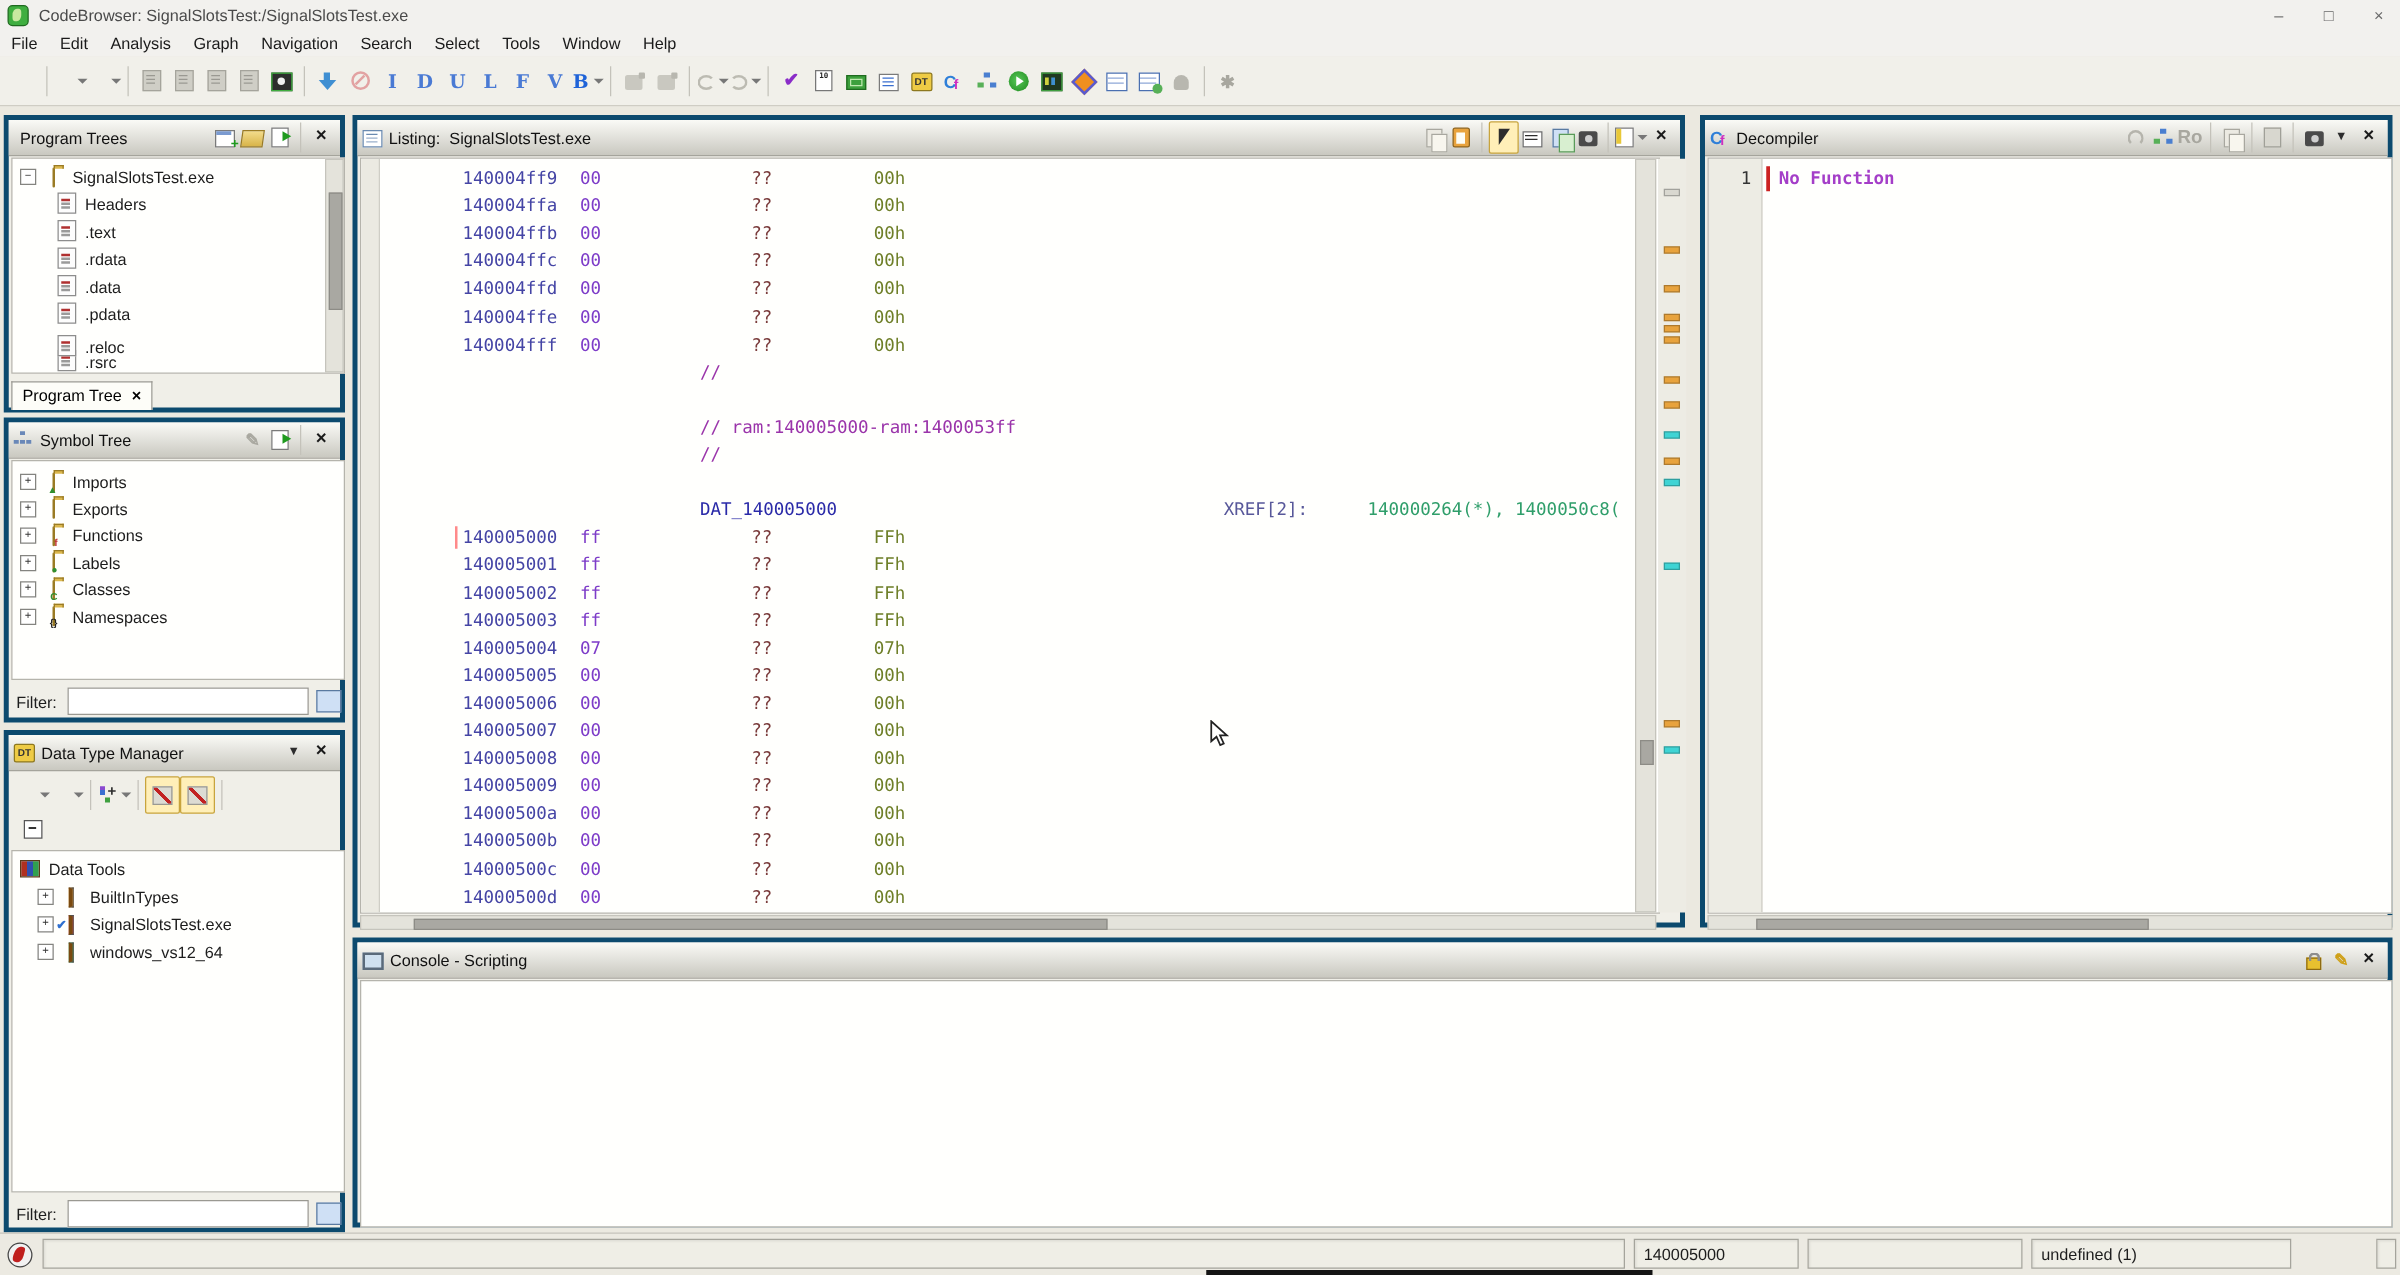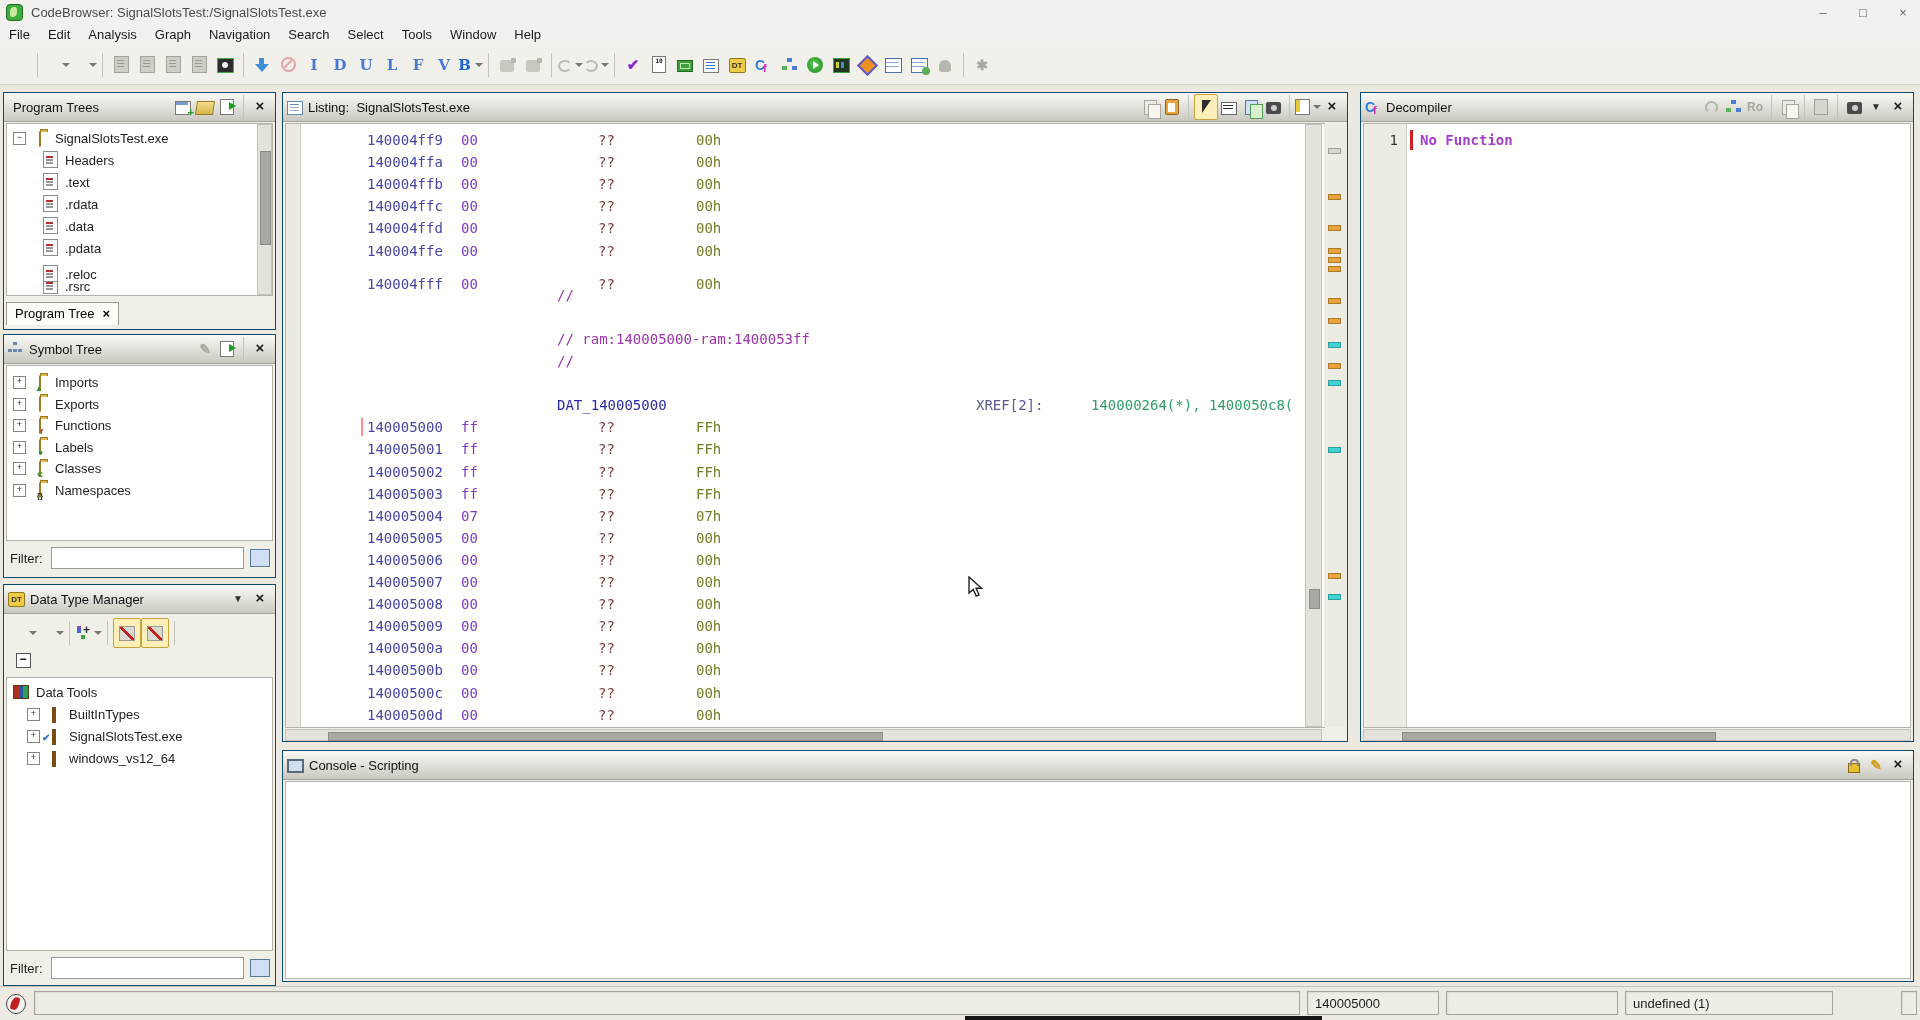--- a/index.html
+++ b/index.html
@@ -111,21 +111,21 @@
   .ic-fields-icon{width:14px;height:11px;background:#fff;border:1px solid #6a6a6a;margin-top:2px;}
   .ic-fields-icon::after{content:"";position:absolute;left:1px;top:2px;width:10px;height:1px;background:#2d2d2d;box-shadow:0 3px 0 #2d2d2d;}
   .ic-diff-icon{width:11px;height:13px;background:#cfe0f5;border:1px solid #5a7aa0;}
   .ic-diff-icon::after{content:"";position:absolute;left:4px;top:3px;width:11px;height:13px;background:#d8efd0;border:1px solid #5a9a5a;}
   .ic-camera-icon{width:15px;height:12px;background:#4a4a4a;border-radius:2px;margin-top:2px;}
   .ic-camera-icon::after{content:"";position:absolute;left:5px;top:3px;width:6px;height:6px;border-radius:50%;background:#cfcfcf;}
   .ic-view-icon{width:13px;height:14px;background:#fff;border:1px solid #7a7a7a;}
   .ic-view-icon::before{content:"";position:absolute;left:0;top:0;width:4px;height:12px;background:#e8c838;}
   .ic-refresh-icon{width:13px;height:13px;border:2px solid #b5b4ac;border-radius:50%;box-sizing:border-box;
       border-bottom-color:transparent;margin-top:1px;}
-  .ic-ro-icon{color:#a8a79f;font-weight:bold;font-size:12px;width:20px;}
+  .ic-ro-icon{color:#a8a79f;font-weight:bold;font-size:15px;width:20px;}
   .ic-export2-icon{width:12px;height:14px;background:#d8d7cf;border:1px solid #a0a098;}
   .ic-lock-icon{width:10px;height:8px;background:#e8c02f;border:1px solid #8d6a12;margin-top:6px;}
   .ic-lock-icon::before{content:"";position:absolute;left:1px;top:-5px;width:5px;height:5px;border:2px solid #8d8d8d;
       border-bottom:none;border-radius:4px 4px 0 0;}
   .ic-clearpencil-icon{color:#cfa018;font-size:14px;}
   .ic-monitor-icon{width:13px;height:10px;background:#cfe0ef;border:2px solid #5a6a7a;margin-top:1px;}
   .ic-close-icon{font-size:15px;font-weight:bold;color:#1a1a1a;line-height:14px;}
   .ic-dropdown-icon{font-size:10px;color:#2d2d2d;}
   .ic-assoc-icon::after{content:"+";position:absolute;left:8px;top:-3px;color:#2d2d2d;font-weight:bold;}
   .ic-assoc-icon::before{content:"";position:absolute;left:2px;top:4px;width:4px;height:4px;background:#3a6fd0;
@@ -134,21 +134,21 @@
       linear-gradient(45deg,transparent 43%,#c22222 43%,#c22222 57%,transparent 57%),#dcdbd3;
       border:1px solid #9a9992;}
   .ic-collapse-icon{width:13px;height:13px;background:#fff;border:1px solid #555;line-height:11px;font-weight:bold;}
   .ic-dragon-red-icon{width:18px;height:18px;border-radius:50%;background:#f2f2f2;border:1px solid #444;}
   .ic-dragon-red-icon::after{content:"";position:absolute;left:4px;top:2px;width:8px;height:13px;background:#c02020;
       border-radius:60% 20% 50% 30%;transform:rotate(15deg);}
   .ic-dragon-green-icon{width:15px;height:15px;border-radius:4px;background:#3fae3f;border:1px solid #1f6a1f;}
   .ic-dragon-green-icon::after{content:"";position:absolute;left:3px;top:2px;width:7px;height:10px;background:#c8e8a0;
       border-radius:50% 30% 50% 30%;}
   
-  .panel{position:absolute;background:#f0efe8;border:1px solid #0c4a6e;box-sizing:border-box;}
+  .panel{position:absolute;background:#f0efe8;border:4px solid #0c4a6e;box-sizing:border-box;}
   .phead{height:28px;background:linear-gradient(#fafaf6,#c9c8c0);border-bottom:1px solid #a5a49c;
          display:flex;align-items:center;padding:0 4px;font-size:13px;color:#111;}
   .phead .ptitle{margin-left:5px;flex:0 0 auto;}
   .phead .spacer{flex:1;}
   .phead .tbtn{height:24px;min-width:22px;}
   .pcontent{position:absolute;background:#fffffd;border:1px solid #b5b4ac;box-sizing:border-box;overflow:hidden;}
   .treerow{position:absolute;height:21px;display:flex;align-items:center;font-size:13px;color:#1d1d1d;white-space:nowrap;}
   .treerow .exp{width:11px;height:11px;border:1px solid #848480;background:#fff;font-size:9px;line-height:9px;
       text-align:center;margin-right:6px;flex:0 0 11px;color:#333;}
   .treerow .lbl{margin-left:7px;}
@@ -547,21 +547,21 @@
   </div>
   <div class="pcontent" style="left:2px;top:30px;width:1040px;height:605px;">
     <div class="abs" style="left:0;top:0;width:14px;height:603px;background:#ebeae2;border-right:1px solid #cfcec6;"></div>
     <div class="abs" id="listing-lines" style="left:15px;top:5px;width:1004px;height:596px;overflow:hidden;">
         <div class="lline" style="top: 0px;"><span style="left: 66px; color: rgb(69, 69, 165);">140004ff9</span><span style="left: 160px; color: rgb(125, 60, 200);">00</span><span style="left: 297px; color: rgb(122, 59, 59);">??</span><span style="left: 395px; color: rgb(110, 127, 40);">00h</span></div>
         <div class="lline" style="top: 22.1px;"><span style="left: 66px; color: rgb(69, 69, 165);">140004ffa</span><span style="left: 160px; color: rgb(125, 60, 200);">00</span><span style="left: 297px; color: rgb(122, 59, 59);">??</span><span style="left: 395px; color: rgb(110, 127, 40);">00h</span></div>
         <div class="lline" style="top: 44.2px;"><span style="left: 66px; color: rgb(69, 69, 165);">140004ffb</span><span style="left: 160px; color: rgb(125, 60, 200);">00</span><span style="left: 297px; color: rgb(122, 59, 59);">??</span><span style="left: 395px; color: rgb(110, 127, 40);">00h</span></div>
         <div class="lline" style="top: 66.3px;"><span style="left: 66px; color: rgb(69, 69, 165);">140004ffc</span><span style="left: 160px; color: rgb(125, 60, 200);">00</span><span style="left: 297px; color: rgb(122, 59, 59);">??</span><span style="left: 395px; color: rgb(110, 127, 40);">00h</span></div>
         <div class="lline" style="top: 88.4px;"><span style="left: 66px; color: rgb(69, 69, 165);">140004ffd</span><span style="left: 160px; color: rgb(125, 60, 200);">00</span><span style="left: 297px; color: rgb(122, 59, 59);">??</span><span style="left: 395px; color: rgb(110, 127, 40);">00h</span></div>
         <div class="lline" style="top: 110.5px;"><span style="left: 66px; color: rgb(69, 69, 165);">140004ffe</span><span style="left: 160px; color: rgb(125, 60, 200);">00</span><span style="left: 297px; color: rgb(122, 59, 59);">??</span><span style="left: 395px; color: rgb(110, 127, 40);">00h</span></div>
-        <div class="lline" style="top: 144px;"><span style="left: 66px; color: rgb(69, 69, 165);">140004fff</span><span style="left: 160px; color: rgb(125, 60, 200);">00</span><span style="left: 297px; color: rgb(122, 59, 59);">??</span><span style="left: 395px; color: rgb(110, 127, 40);">00h</span></div>
+        <div class="lline" style="top: 134px;"><span style="left: 66px; color: rgb(69, 69, 165);">140004fff</span><span style="left: 160px; color: rgb(125, 60, 200);">00</span><span style="left: 297px; color: rgb(122, 59, 59);">??</span><span style="left: 395px; color: rgb(110, 127, 40);">00h</span></div>
         <div class="lline" style="top: 154.7px;"><span style="left: 256px; color: rgb(154, 52, 170);">//</span></div>
         <div class="lline" style="top: 198.9px;"><span style="left: 256px; color: rgb(154, 52, 170);">// ram:140005000-ram:1400053ff</span></div>
         <div class="lline" style="top: 221px;"><span style="left: 256px; color: rgb(154, 52, 170);">//</span></div>
         <div class="lline" style="top: 243.1px;"></div>
         <div class="lline" style="top: 265.2px;"><span style="left: 256px; color: rgb(42, 42, 168);">DAT_140005000</span><span style="left: 675px; color: rgb(88, 88, 154);">XREF[2]:</span><span style="left: 790px; color: rgb(47, 158, 106); width: 214px; overflow: hidden; display: inline-block;">140000264(*), 1400050c8(</span></div>
         <div class="lline" style="top: 287.3px;"><span style="left: 60px; top: 2px; width: 2px; height: 18px; background: rgb(255, 138, 138); position: absolute;"></span><span style="left: 66px; color: rgb(69, 69, 165);">140005000</span><span style="left: 160px; color: rgb(125, 60, 200);">ff</span><span style="left: 297px; color: rgb(122, 59, 59);">??</span><span style="left: 395px; color: rgb(110, 127, 40);">FFh</span></div>
         <div class="lline" style="top: 309.4px;"><span style="left: 66px; color: rgb(69, 69, 165);">140005001</span><span style="left: 160px; color: rgb(125, 60, 200);">ff</span><span style="left: 297px; color: rgb(122, 59, 59);">??</span><span style="left: 395px; color: rgb(110, 127, 40);">FFh</span></div>
         <div class="lline" style="top: 331.5px;"><span style="left: 66px; color: rgb(69, 69, 165);">140005002</span><span style="left: 160px; color: rgb(125, 60, 200);">ff</span><span style="left: 297px; color: rgb(122, 59, 59);">??</span><span style="left: 395px; color: rgb(110, 127, 40);">FFh</span></div>
         <div class="lline" style="top: 353.6px;"><span style="left: 66px; color: rgb(69, 69, 165);">140005003</span><span style="left: 160px; color: rgb(125, 60, 200);">ff</span><span style="left: 297px; color: rgb(122, 59, 59);">??</span><span style="left: 395px; color: rgb(110, 127, 40);">FFh</span></div>
         <div class="lline" style="top: 375.7px;"><span style="left: 66px; color: rgb(69, 69, 165);">140005004</span><span style="left: 160px; color: rgb(125, 60, 200);">07</span><span style="left: 297px; color: rgb(122, 59, 59);">??</span><span style="left: 395px; color: rgb(110, 127, 40);">07h</span></div>

